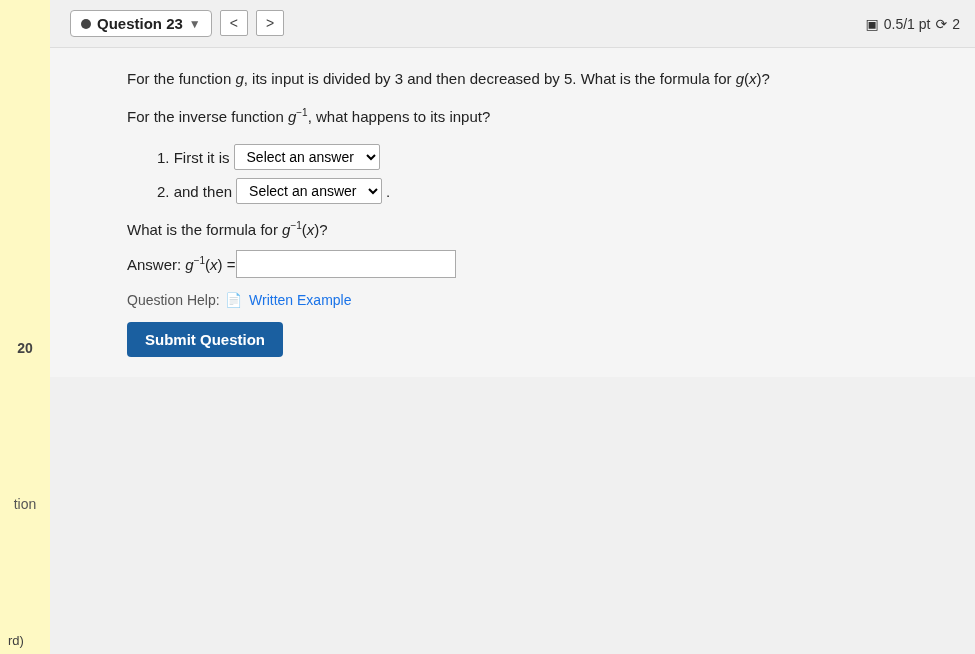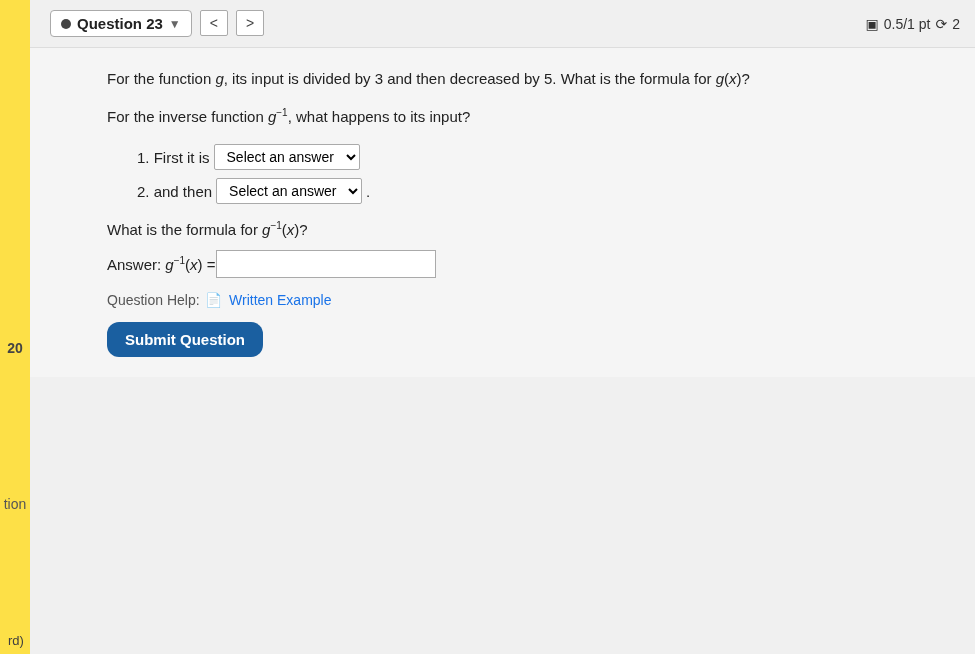--- a/index.html
+++ b/index.html
@@ -17,22 +17,22 @@
       position: relative;
     }
 
     .page-container {
       display: flex;
       width: 975px;
       height: 654px;
     }
 
     .left-sidebar {
-      width: 30px;
-      background-color: #fde047;
+      width: 50px;
+      background-color: #fef9c3;
       display: flex;
       flex-direction: column;
       align-items: center;
       padding-top: 340px;
       font-size: 14px;
       color: #555;
     }
 
     .main-content {
       flex: 1;
@@ -196,21 +196,21 @@
     }
 
     .submit-btn {
       background-color: #1a5fa0;
       color: white;
       border: none;
       padding: 9px 18px;
       font-size: 15px;
       font-weight: bold;
       cursor: pointer;
-      border-radius: 12px;
+      border-radius: 4px;
     }
 
     sup {
       font-size: 10px;
     }
 
     .math-text {
       font-style: italic;
     }
 

